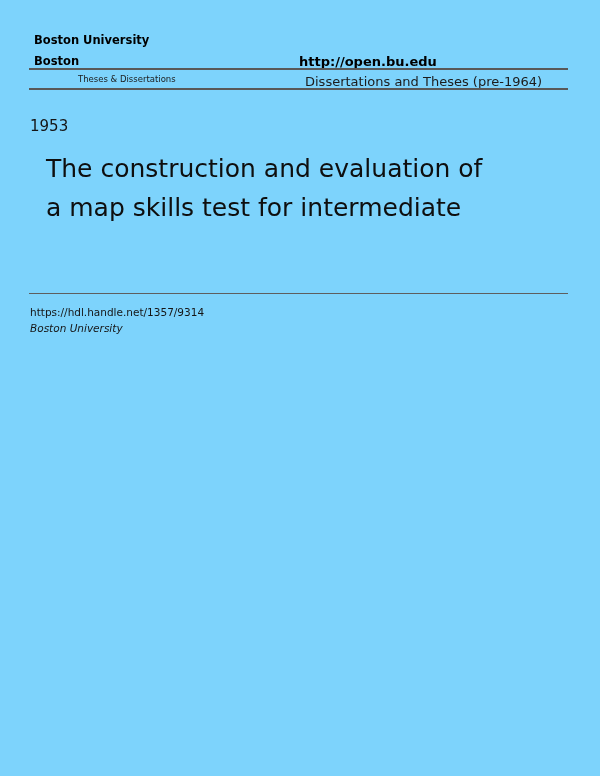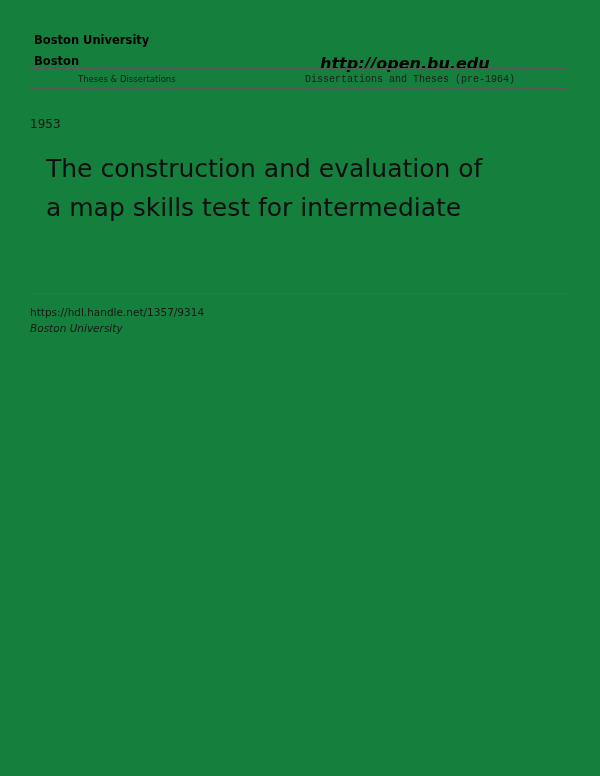--- a/index.html
+++ b/index.html
@@ -4,41 +4,41 @@
 <style>
   html, body {
     margin: 0;
     padding: 0;
     background: #ffffff;
   }
   .page {
     position: relative;
     width: 600px;
     height: 776px;
-    background: #15803d;
+    background: #7dd3fc;
     overflow: hidden;
     font-family: "DejaVu Sans", "Liberation Sans", sans-serif;
     color: #000000;
   }
   .abs { position: absolute; white-space: nowrap; }
   .bold { font-weight: bold; }
   .rule {
     position: absolute;
     left: 29px;
     width: 539px;
     background: #585858;
   }
   #inst      { left: 34px;  top: 33px;  font-size: 11.5px; color: #000000; }
   #repo      { left: 34px;  top: 54px;  font-size: 11.5px; color: #000000; }
-  #repourl   { left: 320px; top: 54px;  font-size: 16px; color: #000000; font-style: italic; }
+  #repourl   { left: 299px; top: 54px;  font-size: 13px; color: #000000; }
   #rule1     { top: 68px;   height: 2px; }
   #coll-l    { left: 34px;  top: 74px;  font-size: 8.5px;  color: #1c1c1c; margin-left: 44px; }
-  #coll-r    { left: 305px; top: 74px;  font-size: 10px;  color: #1c1c1c; font-family: Liberation Mono, monospace; }
+  #coll-r    { left: 305px; top: 74px;  font-size: 13px;  color: #1c1c1c; }
   #rule2     { top: 88px;   height: 1.6px; }
-  #year      { left: 30px;  top: 117px; font-size: 12px;   color: #151515; }
+  #year      { left: 30px;  top: 117px; font-size: 15px;   color: #151515; }
   #title {
     position: absolute;
     left: 30px;
     top: 134px;
     width: 545px;
     margin: 16px;
     font-size: 25px;
     font-weight: 400;
     line-height: 38.5px;
     color: #0e0e0e;

